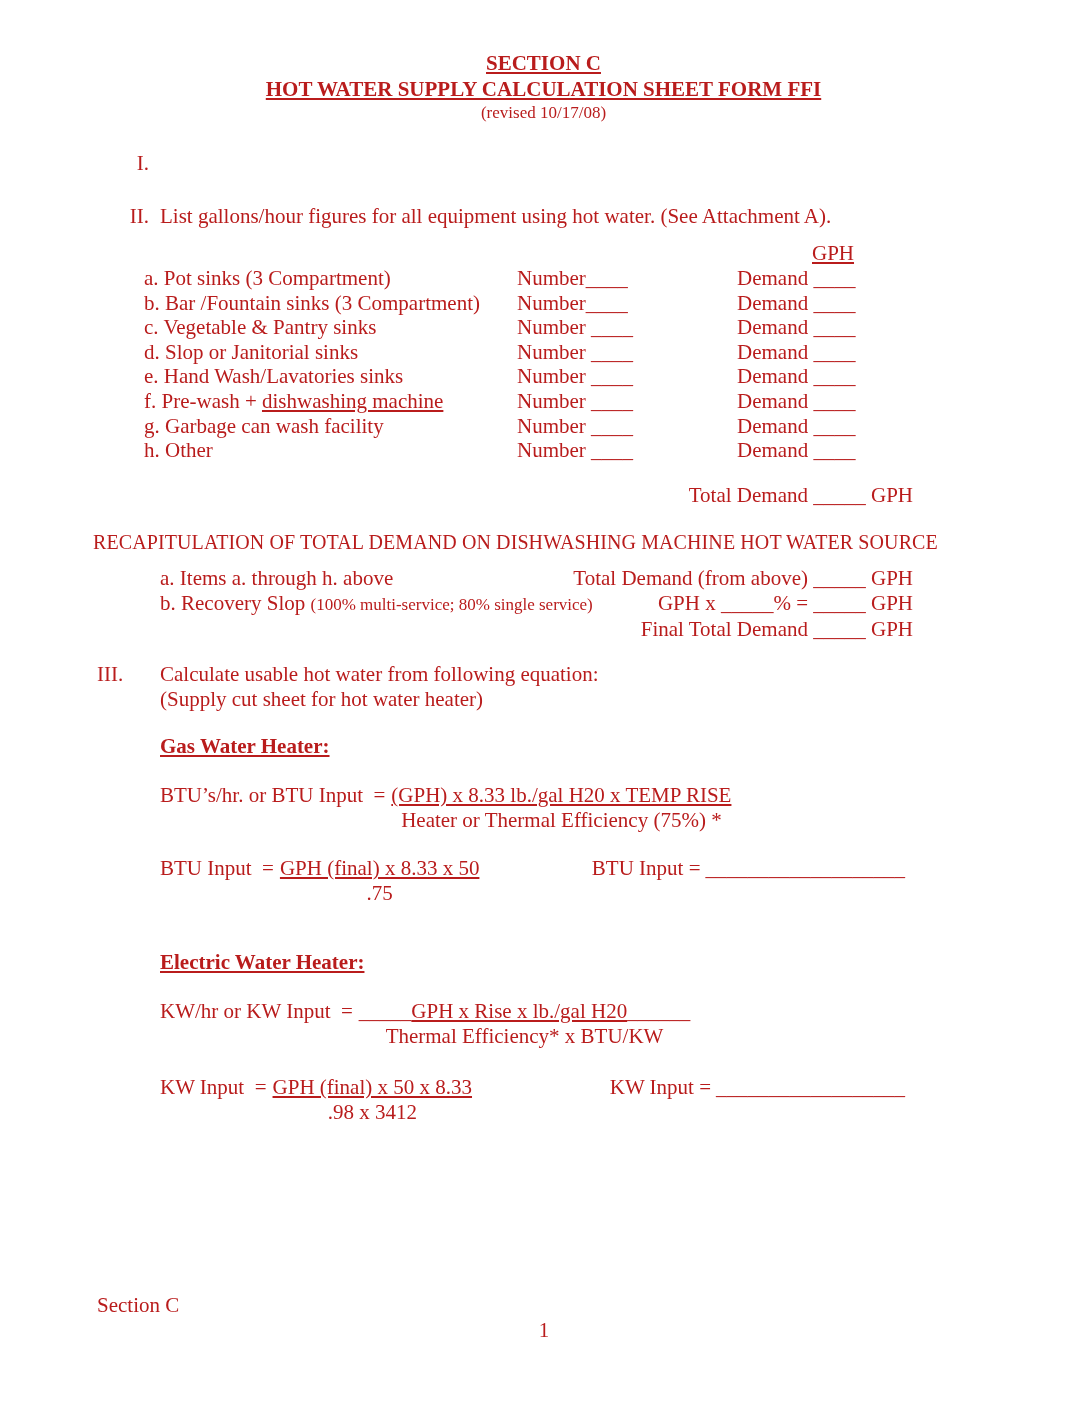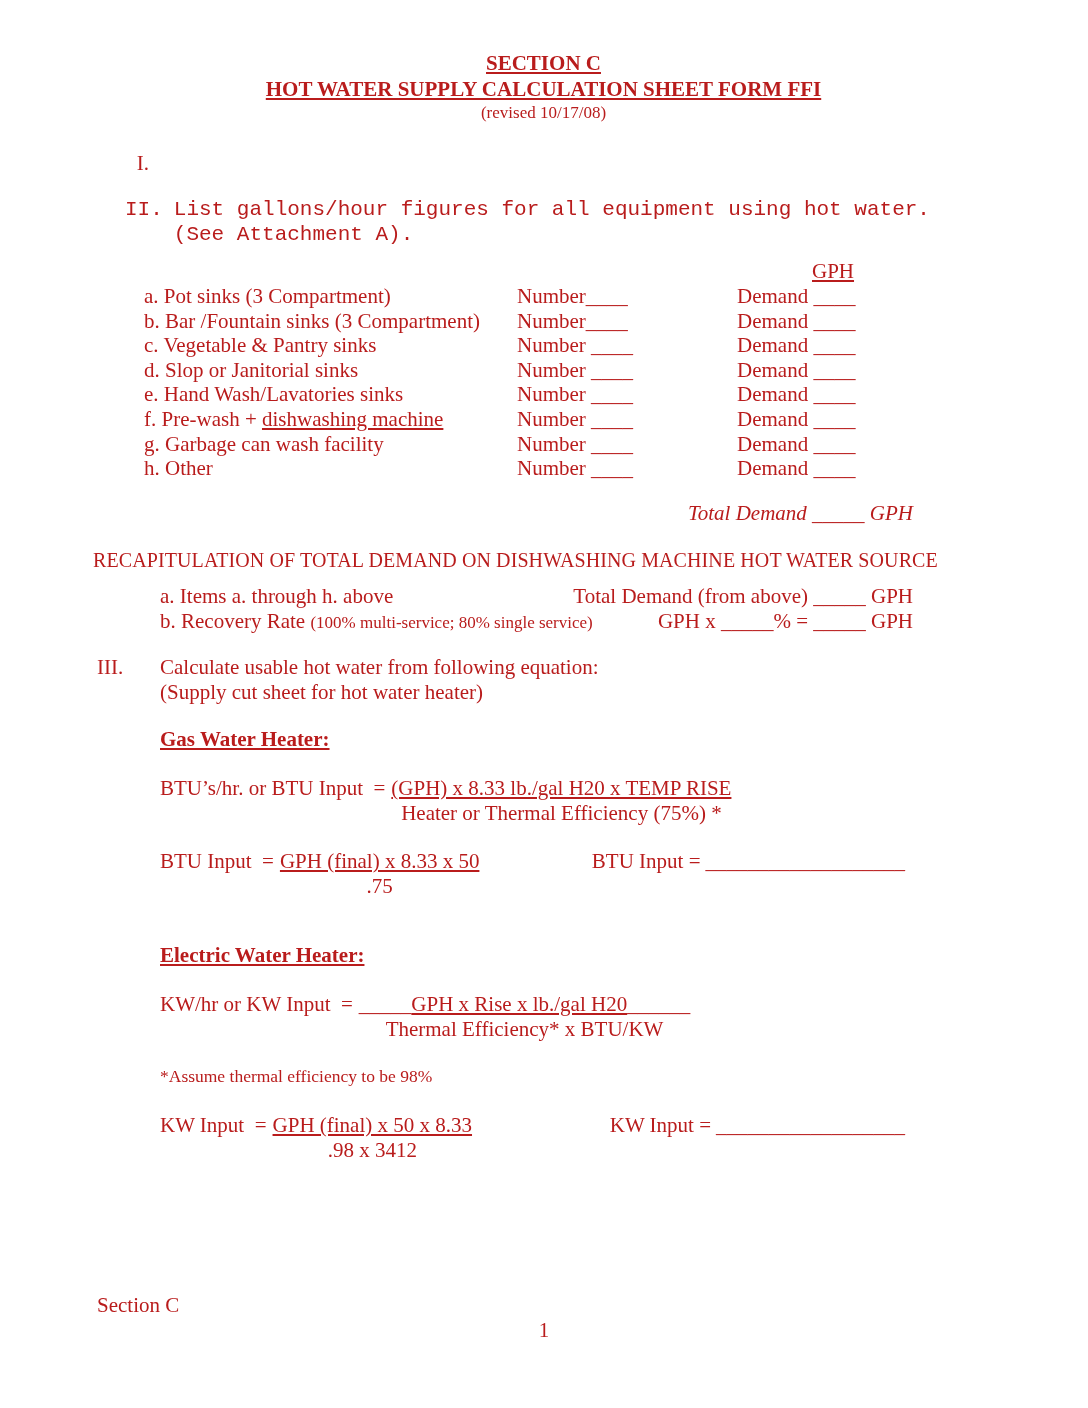--- a/index.html
+++ b/index.html
@@ -18,29 +18,29 @@
   }
   .bu { font-weight: bold; text-decoration: underline; }
   .u  { text-decoration: underline; }
 
   .hdr { text-align: center; }
   .t1, .t2 { font-size: 21px; line-height: 26px; }
   .rev { font-size: 17px; line-height: 22px; }
 
   .instr { display: flex; margin-left: 28px; }
   .i1 { margin-top: 27px; }
-  .i2 { margin-top: 21px; font-family: Liberation Mono, monospace; }
+  .i2 { margin-top: 28px; }
   .inum { flex: 0 0 24px; text-align: right; margin-right: 11px; }
 
   .gph-hdr { margin-left: 715px; margin-top: 12px; }
 
   .equip { margin-left: 47px; }
   .erow { display: grid; grid-template-columns: 373px 220px auto; line-height: 24.6px; }
 
-  .total-line { margin-top: 20px; width: 816px; text-align: right; white-space: nowrap; font-style: italic; }
+  .total-line { margin-top: 20px; width: 816px; text-align: right; white-space: nowrap; }
 
   .recap-h {
     font-weight: normal; font-size: 20px; line-height: 25px;
     margin-top: 22px; margin-left: -4px; white-space: nowrap; letter-spacing: 0.1px;
   }
   .recap { margin-left: 63px; width: 753px; margin-top: 11px; }
   .rline { display: flex; justify-content: space-between; }
   .rvalue { white-space: nowrap; }
   .small { font-size: 17px; }
 
@@ -134,22 +134,26 @@
   <div class="total-line">Total Demand _____ GPH</div>
 
   <div class="recap-h">RECAPITULATION OF TOTAL DEMAND ON DISHWASHING MACHINE HOT WATER SOURCE</div>
 
   <div class="recap">
     <div class="rline">
       <div class="rlabel">a. Items a. through h. above</div>
       <div class="rvalue">Total Demand (from above) _____ GPH</div>
     </div>
     <div class="rline">
-      <div class="rlabel"><span>b. Recovery Rate </span><span class="small">(100% multi-service; 80% single service)</span></div>
+      <div class="rlabel"><span>b. Recovery Slop </span><span class="small">(100% multi-service; 80% single service)</span></div>
       <div class="rvalue">GPH x _____% = _____ GPH</div>
+    </div>
+    <div class="rline">
+      <div class="rlabel"></div>
+      <div class="rvalue">Final Total Demand _____ GPH</div>
     </div>
   </div>
 
   <div class="sec3">
     <div class="s3num">III.</div>
     <div class="s3text">
       <div>Calculate usable hot water from following equation:</div>
       <div>(Supply cut sheet for hot water heater)</div>
     </div>
   </div>
@@ -183,21 +187,20 @@
   </div>
 
   <div class="eq">
     <div class="eq-label">KW/hr or KW Input  =</div>
     <div class="frac">
       <div class="fnum"><span>_____</span><span class="u">GPH x Rise x lb./gal H20</span><span>______</span></div>
       <div class="fden">Thermal Efficiency* x BTU/KW</div>
     </div>
   </div>
 
-  <div class="note">*Assume thermal efficiency to be 98%</div>
 
   <div class="eq calc kw">
     <div class="eq-label">KW Input  =</div>
     <div class="frac">
       <div class="fnum u">GPH (final) x 50 x 8.33</div>
       <div class="fden">.98 x 3412</div>
     </div>
     <div class="result">
       <span>KW Input =</span><span class="blank">__________________</span>
     </div>

